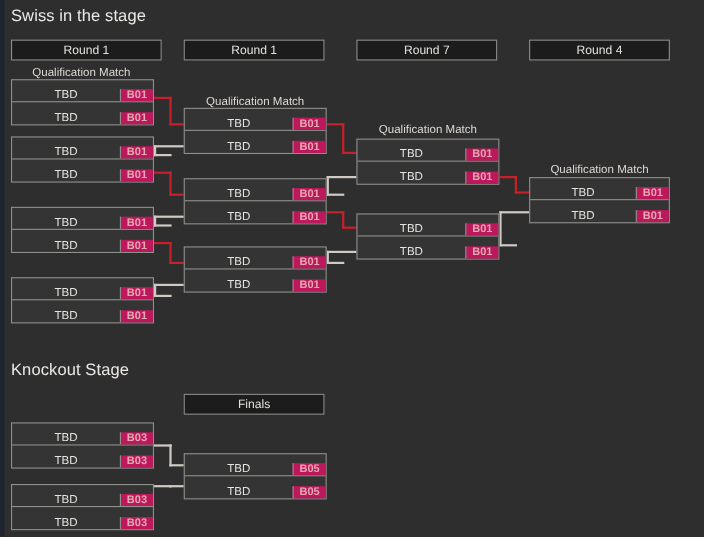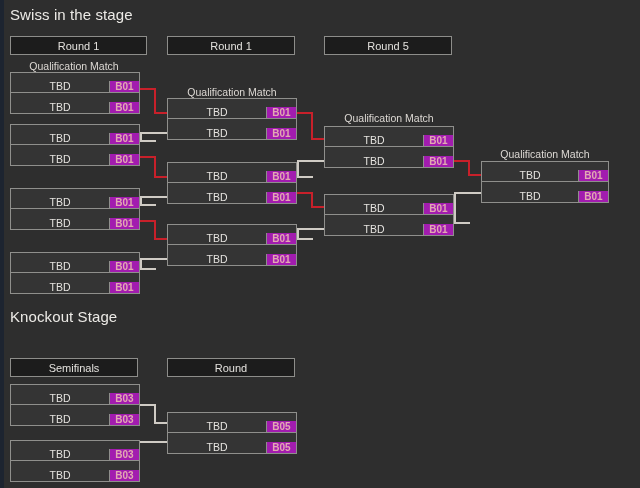--- a/index.html
+++ b/index.html
@@ -74,21 +74,21 @@
     color: #e6e4e0;
     font-size: 10.5px;
     overflow: hidden;
     white-space: nowrap;
   }
   .score {
     flex: 0 0 auto;
     display: flex;
     align-items: center;
     justify-content: center;
-    background: #a21caf;
+    background: #be185d;
     color: #e2a9b2;
     font-size: 10px;
     font-weight: bold;
     border-left: 1px solid #8f8f8c;
     box-sizing: border-box;
   }
   .conn {
     position: absolute;
     background: #cfcbc4;
   }
@@ -99,21 +99,22 @@
 </head>
 <body>
 
 <div id="root">
   <div class="edge-strip"></div>
 
   <div class="section-title" style="left:10px; top:6px;">Swiss in the stage</div>
 
   <div class="round-header" style="left:10px; top:36px; width:137px;">Round 1</div>
   <div class="round-header" style="left:167px; top:36px; width:128px;">Round 1</div>
-  <div class="round-header" style="left:324px; top:36px; width:128px;">Round 5</div>
+  <div class="round-header" style="left:324px; top:36px; width:128px;">Round 7</div>
+  <div class="round-header" style="left:481px; top:36px; width:128px;">Round 4</div>
 
   <div class="conn red" style="left:140px; top:88px; width:16px; height:2px;"></div>
   <div class="conn red" style="left:154px; top:88px; width:2px; height:26px;"></div>
   <div class="conn red" style="left:154px; top:112px; width:14px; height:2px;"></div>
 
   <div class="conn" style="left:140px; top:140px; width:16px; height:2px;"></div>
   <div class="conn" style="left:140px; top:132px; width:2px; height:10px;"></div>
   <div class="conn" style="left:140px; top:132px; width:28px; height:2px;"></div>
 
   <div class="conn red" style="left:140px; top:156px; width:16px; height:2px;"></div>
@@ -263,24 +264,23 @@
     <div class="match-row top">
       <div class="team">TBD</div>
       <div class="score" style="width:30px;">B01</div>
     </div>
     <div class="match-row">
       <div class="team">TBD</div>
       <div class="score" style="width:30px;">B01</div>
     </div>
   </div>
 
-  <div class="section-title" style="left:10px; top:308px;">Knockout Stage</div>
-
-  <div class="round-header" style="left:10px; top:358px; width:128px;">Semifinals</div>
-  <div class="round-header" style="left:167px; top:358px; width:128px;">Round</div>
+  <div class="section-title" style="left:10px; top:328px;">Knockout Stage</div>
+
+  <div class="round-header" style="left:167px; top:358px; width:128px;">Finals</div>
 
   <div class="conn" style="left:140px; top:404px; width:16px; height:2px;"></div>
   <div class="conn" style="left:154px; top:404px; width:2px; height:20px;"></div>
   <div class="conn" style="left:154px; top:422px; width:14px; height:2px;"></div>
   <div class="conn" style="left:140px; top:441px; width:16px; height:2px;"></div>
   <div class="conn" style="left:154px; top:441px; width:2px; height:2px;"></div>
   <div class="conn" style="left:154px; top:441px; width:14px; height:2px;"></div>
 
   <div class="match" style="left:10px; top:384px; width:130px; height:42px;">
     <div class="match-row top">

